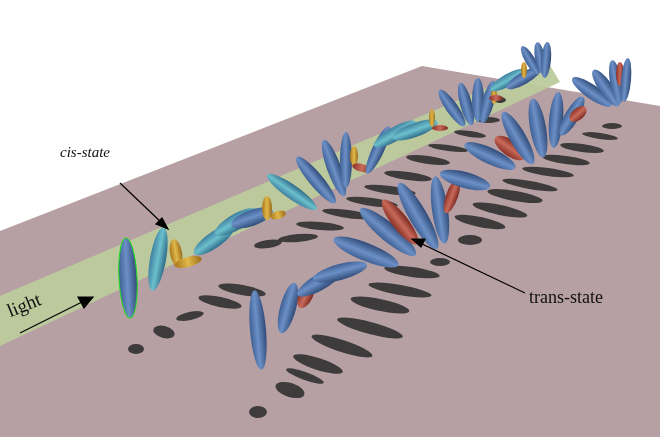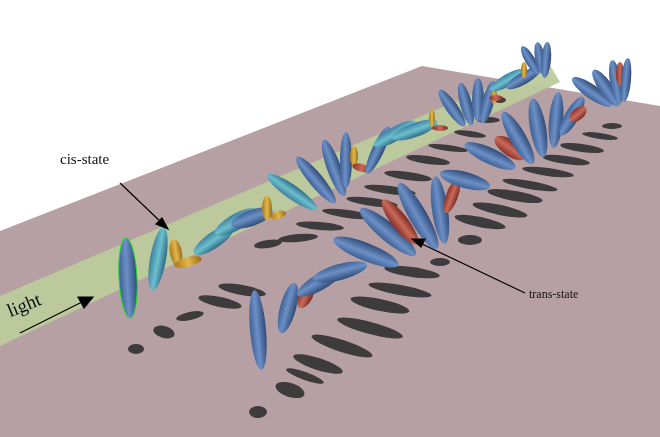--- a/index.html
+++ b/index.html
@@ -1,20 +1,20 @@
 <!DOCTYPE html>
 <html><head>
 <meta charset="utf-8">
 <style>
   html, body { margin: 0; padding: 0; background: #ffffff; }
   .stage { position: relative; width: 660px; height: 437px; overflow: hidden; background: #ffffff; }
   svg { position: absolute; left: 0; top: 0; }
   .label { position: absolute; font-family: "Liberation Serif", "DejaVu Serif", serif; color: #111; white-space: nowrap; }
-  .lbl-cis { left: 60px; top: 151px; font-size: 15px; }
-  .lbl-trans { left: 529px; top: 287px; font-size: 12px; }
+  .lbl-cis { left: 60px; top: 144px; font-size: 15px; font-style: italic; }
+  .lbl-trans { left: 529px; top: 287px; font-size: 18px; }
   .lbl-light { left: 12px; top: 300px; font-size: 19px; transform: rotate(-22deg); transform-origin: left bottom; }
 </style>
 </head>
 <body>
 
 <div class="stage">
 <svg width="660" height="437" viewBox="0 0 660 437">
   <defs>
     <linearGradient id="gBlue" x1="0" y1="0" x2="1" y2="0">
       <stop offset="0" stop-color="#3d5f94"></stop>

